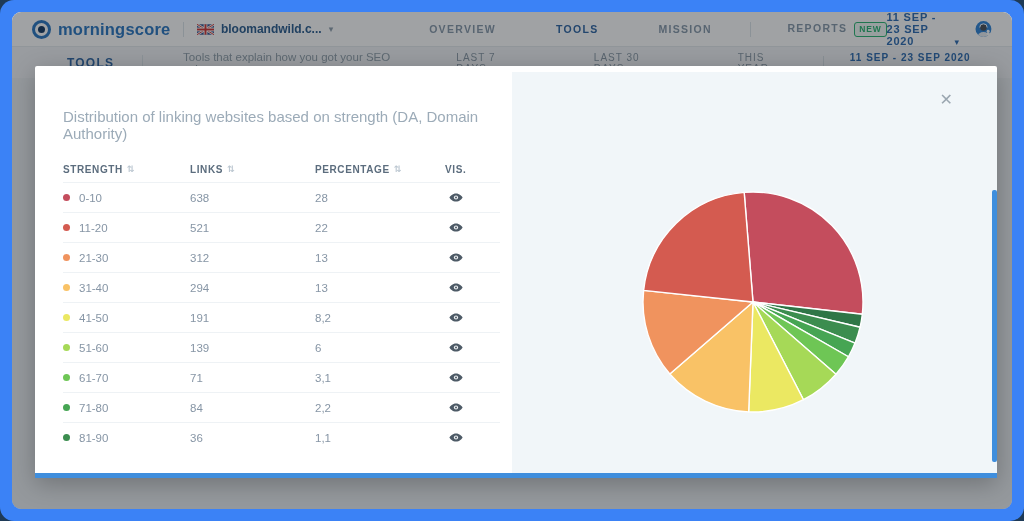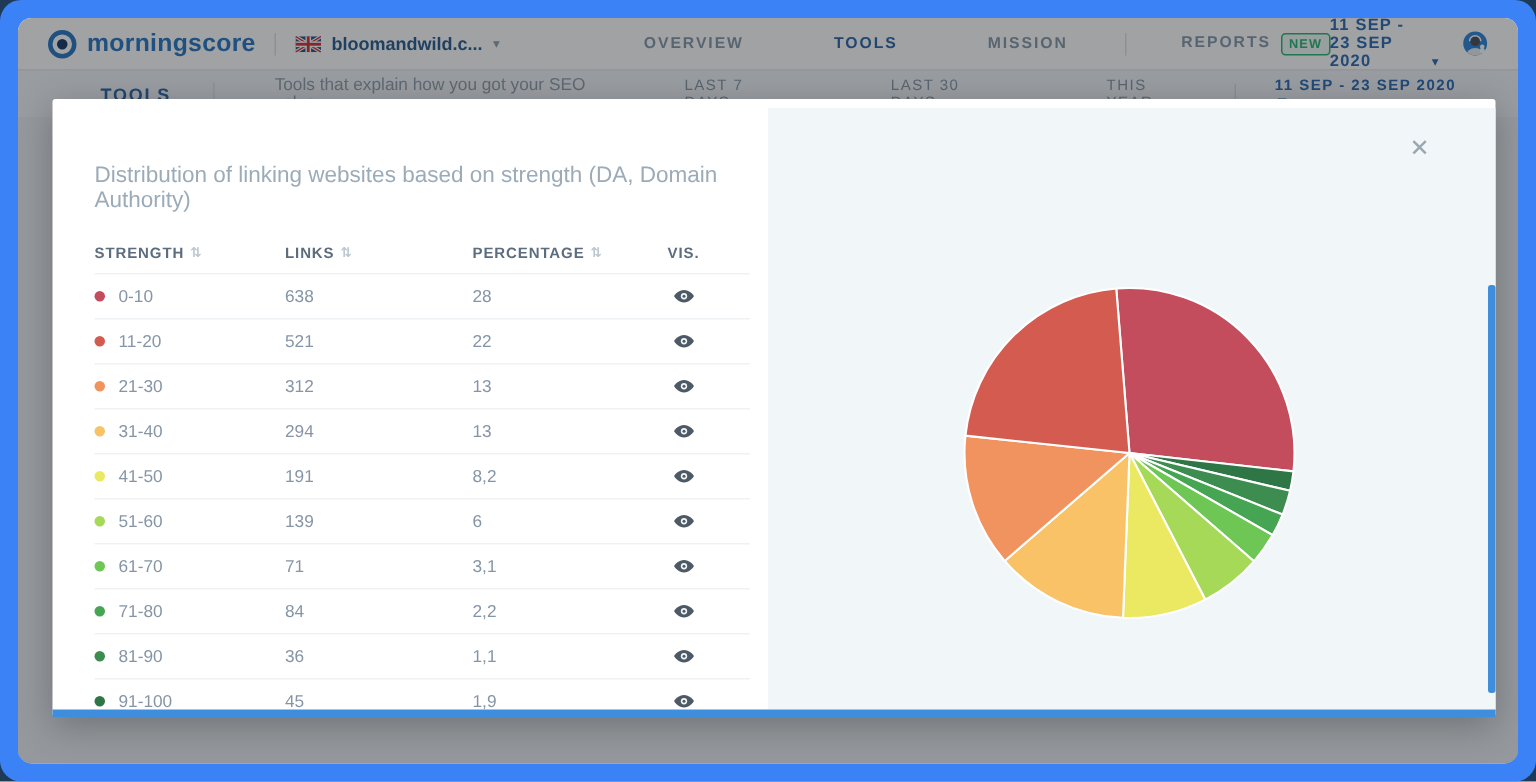--- a/index.html
+++ b/index.html
@@ -293,34 +293,19 @@
                 <div>36</div>
                 <div>1,1</div>
                 <div class="eye">
                   <svg width="14" height="9" viewBox="0 0 14 9">
                     <path d="M7 .4 C10.4 .4 12.9 3.1 13.6 4.5 C12.9 5.9 10.4 8.6 7 8.6 C3.6 8.6 1.1 5.9 .4 4.5 C1.1 3.1 3.6 .4 7 .4 Z" fill="currentColor"></path>
                     <circle cx="7" cy="4.5" r="2.1" fill="#f2f5f7"></circle>
                     <circle cx="7" cy="4.5" r="1" fill="currentColor"></circle>
                   </svg>
                 </div>
               </div>
-              <div class="trow">
-                <div class="cell-strength">
-                  <span class="dot" style="background: rgb(47, 118, 71);"></span>
-                  <span>91-100</span>
-                </div>
-                <div>45</div>
-                <div>1,9</div>
-                <div class="eye">
-                  <svg width="14" height="9" viewBox="0 0 14 9">
-                    <path d="M7 .4 C10.4 .4 12.9 3.1 13.6 4.5 C12.9 5.9 10.4 8.6 7 8.6 C3.6 8.6 1.1 5.9 .4 4.5 C1.1 3.1 3.6 .4 7 .4 Z" fill="currentColor"></path>
-                    <circle cx="7" cy="4.5" r="2.1" fill="#f2f5f7"></circle>
-                    <circle cx="7" cy="4.5" r="1" fill="currentColor"></circle>
-                  </svg>
-                </div>
-              </div>
             </div>
         </div>
       </div>
     </div>
 
   </div>
 </div>
 
 </body></html>

